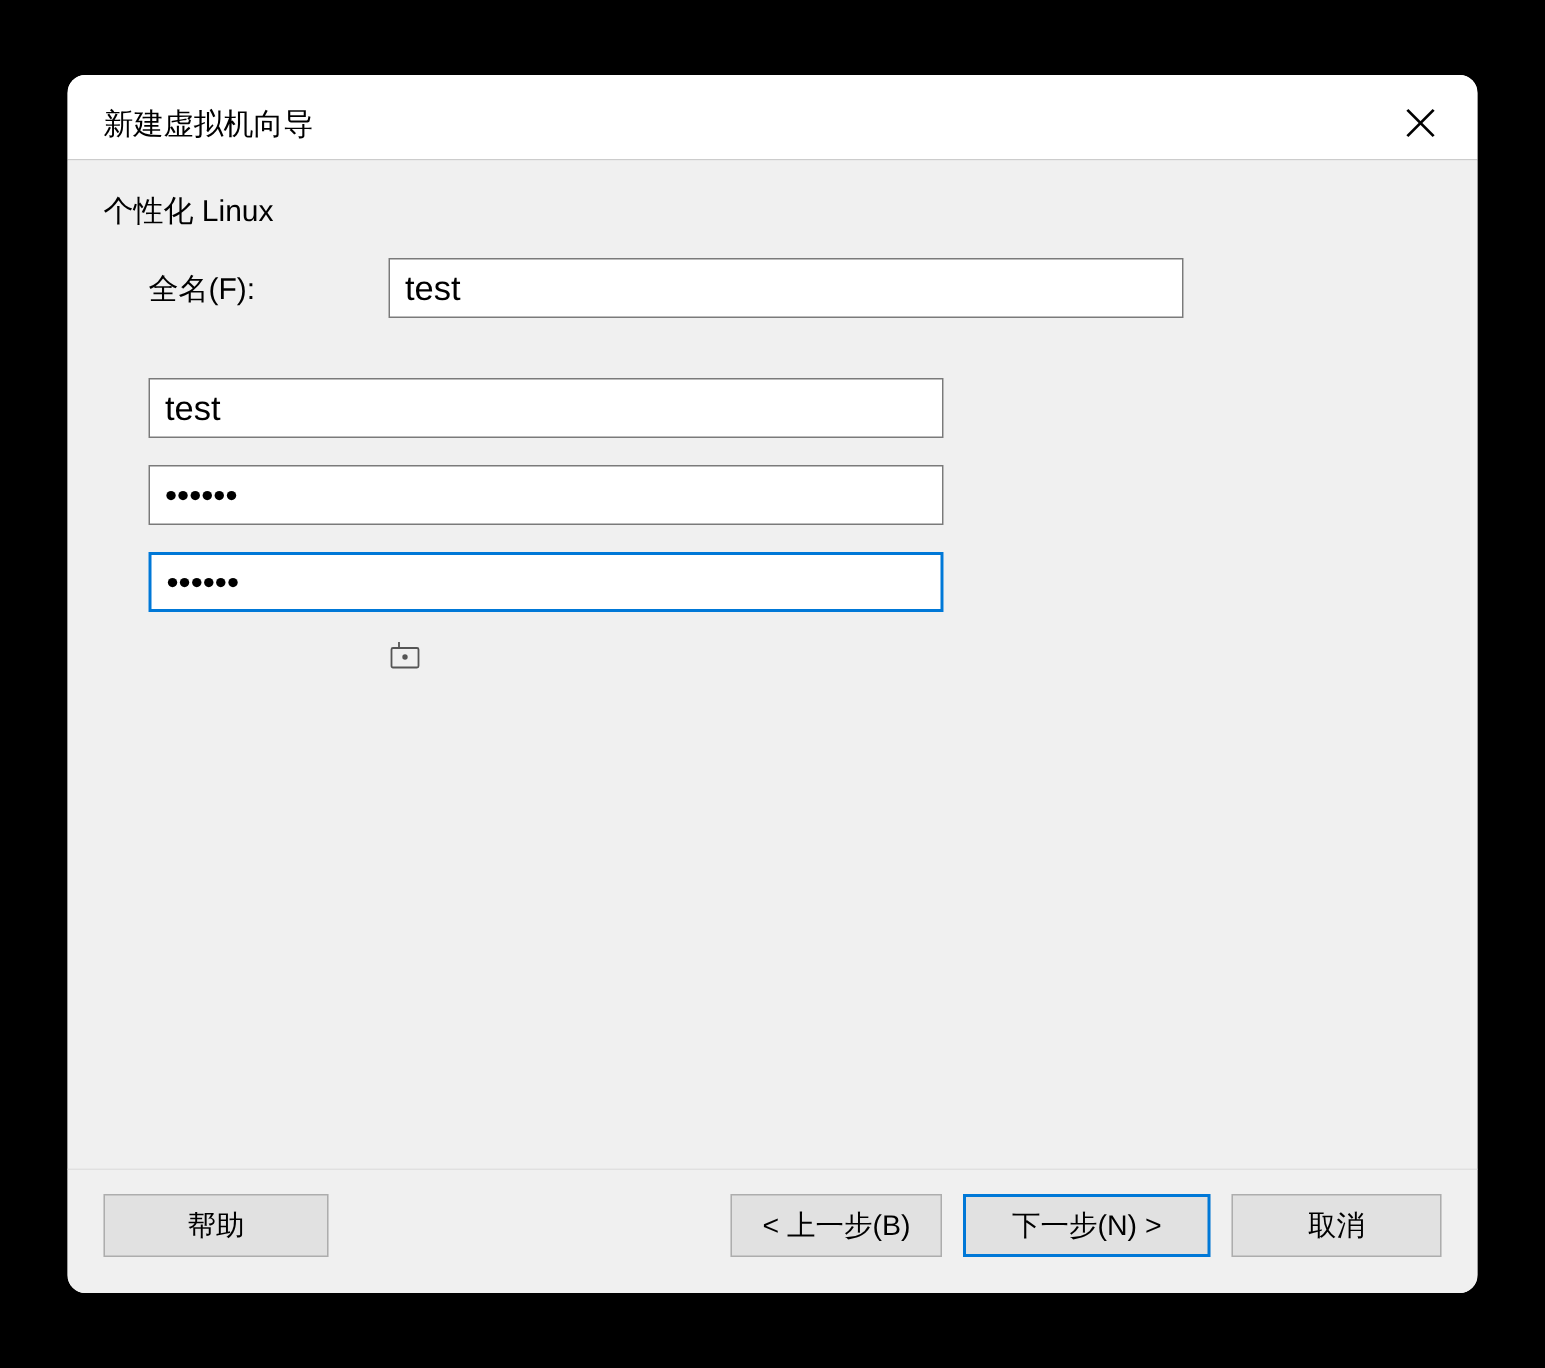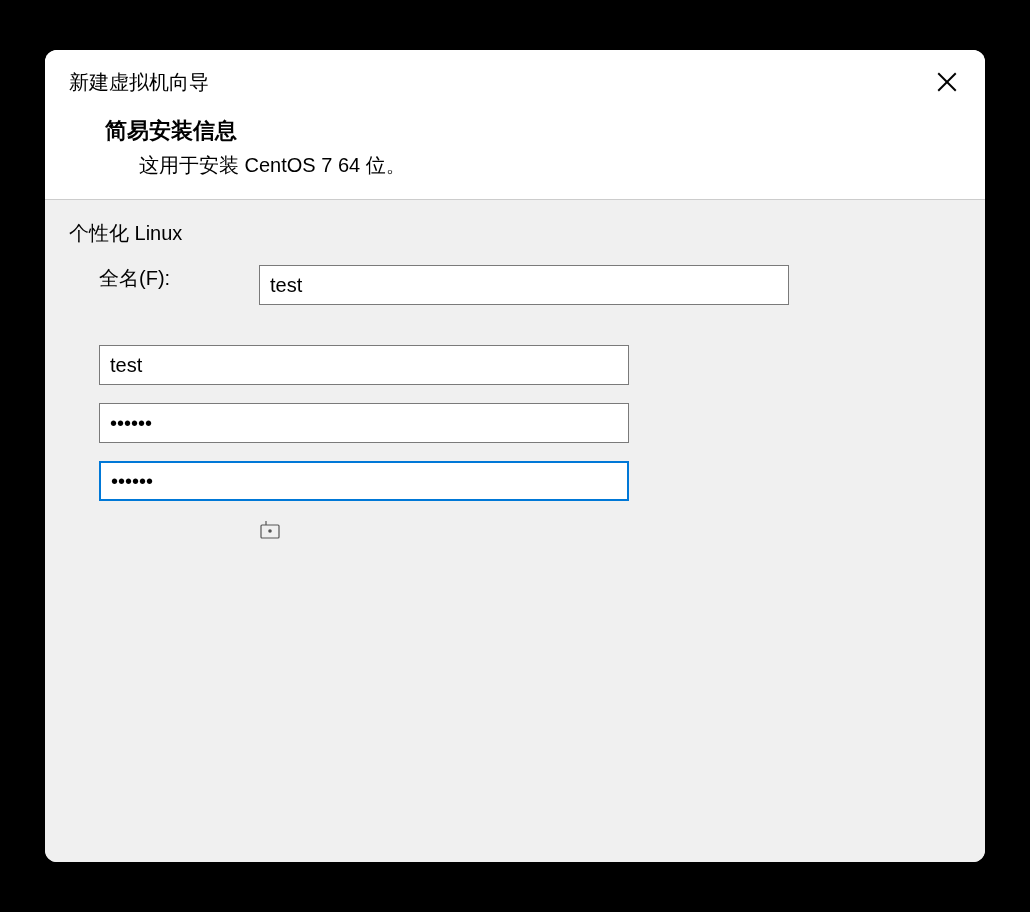--- a/index.html
+++ b/index.html
@@ -74,37 +74,38 @@
       background: #f0f0f0;
       padding: 20px 24px;
     }
     .section-label {
       font-size: 20px;
       color: #000;
       margin-bottom: 18px;
     }
     .form-row {
       display: flex;
+      align-items: center;
       margin-bottom: 18px;
       padding-left: 30px;
     }
     .form-row.first {
       margin-bottom: 40px;
     }
     .form-label {
       width: 160px;
       font-size: 20px;
       color: #000;
     }
     .form-input {
       flex: 1;
       max-width: 530px;
       height: 40px;
       padding: 6px 10px;
-      font-size: 20px;
+      font-size: 23px;
       border: 1px solid #7a7a7a;
       background: #ffffff;
       font-family: inherit;
     }
     .form-input.focused {
       border: 2px solid #0078d7;
       outline: none;
     }
     .info-row {
       display: flex;
@@ -159,24 +160,20 @@
   <div class="titlebar">
     <span class="titlebar-title">新建虚拟机向导</span>
     <div class="close-btn">
       <svg viewBox="0 0 16 16">
         <line x1="1" y1="1" x2="15" y2="15" stroke="#000" stroke-width="1.5"></line>
         <line x1="15" y1="1" x2="1" y2="15" stroke="#000" stroke-width="1.5"></line>
       </svg>
     </div>
   </div>
 
-  <div class="header-section">
-    <div class="header-title">简易安装信息</div>
-    <div class="header-subtitle">这用于安装 CentOS 7 64 位。</div>
-  </div>
 
   <div class="divider"></div>
 
   <div class="content">
     <div class="section-label">个性化 Linux</div>
 
     <div class="form-row first">
       <label class="form-label">全名(F):</label>
       <input type="text" class="form-input" value="test" style="">
     </div>
@@ -197,13 +194,20 @@
       <div class="info-icon">
         <svg width="20" height="18" viewBox="0 0 20 18">
           <rect x="1" y="4" width="18" height="13" rx="1" fill="none" stroke="#555" stroke-width="1.2"></rect>
           <line x1="6" y1="4" x2="6" y2="0" stroke="#555" stroke-width="1.2"></line>
           <circle cx="10" cy="10" r="1.8" fill="#555"></circle>
         </svg>
       </div>
     </div>
   </div>
 
+  <div class="button-bar">
+    <button class="btn btn-help">帮助</button>
+    <div class="spacer"></div>
+    <button class="btn">&lt; 上一步(B)</button>
+    <button class="btn btn-primary">下一步(N) &gt;</button>
+    <button class="btn">取消</button>
+  </div>
 </div>
 
 </body></html>

